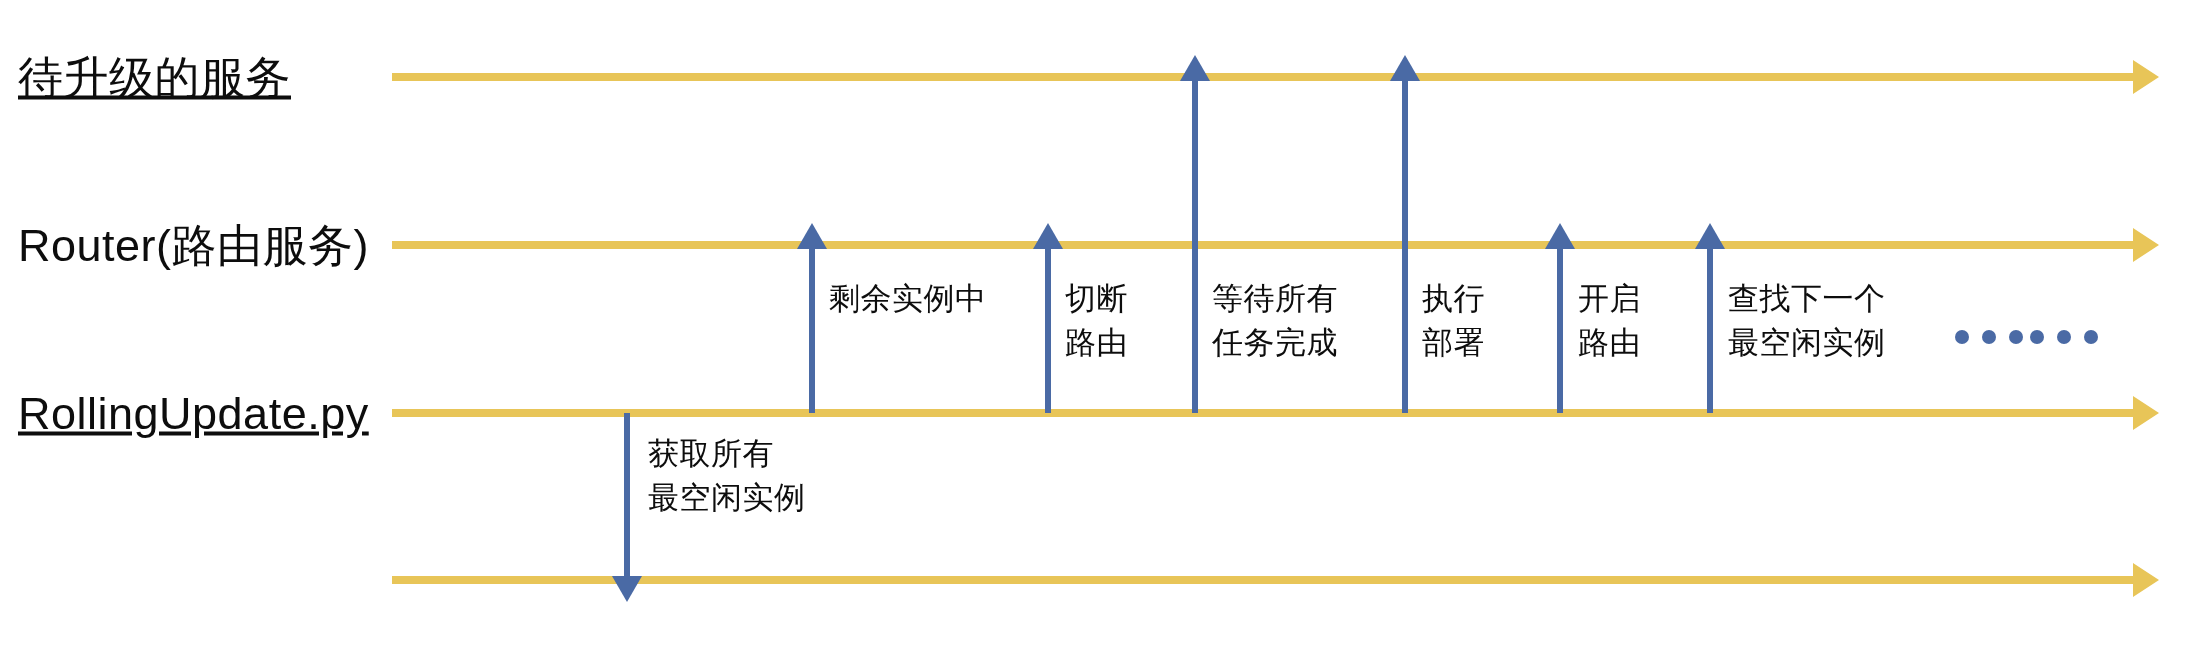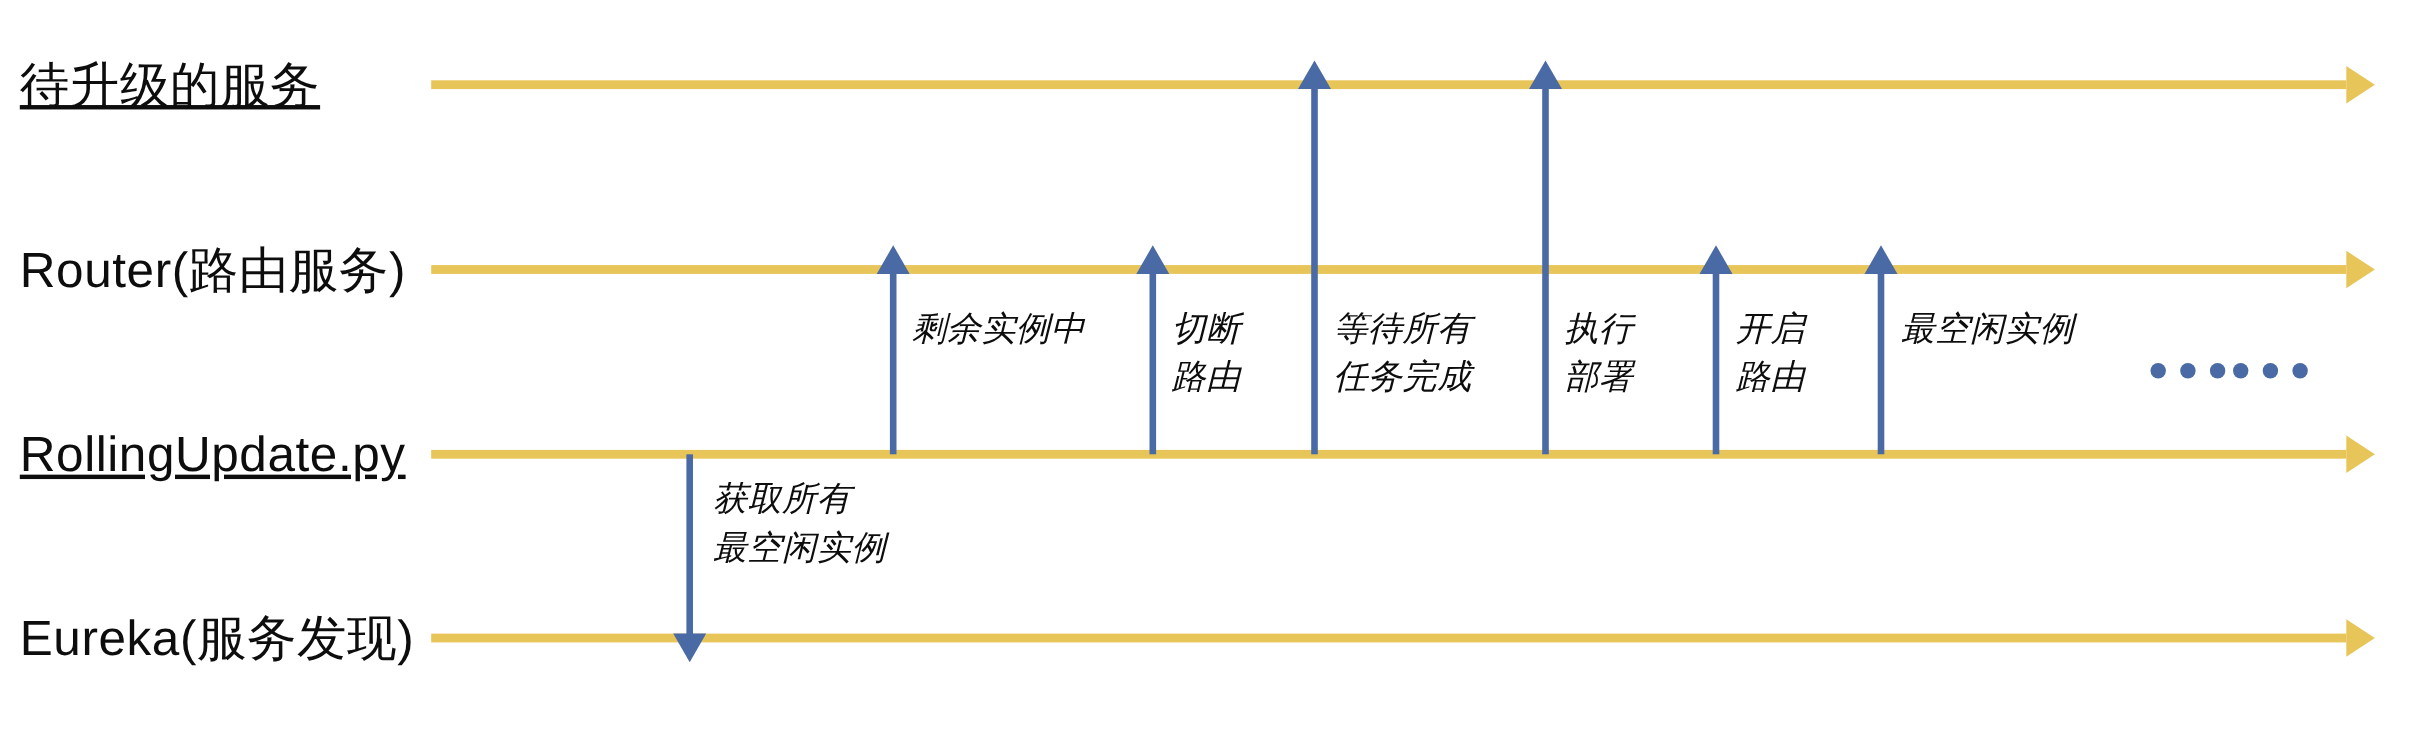--- a/index.html
+++ b/index.html
@@ -77,21 +77,20 @@
   .msg-label {
     position: absolute;
     color: #0d0d0d;
     font-size: 31px;
     line-height: 1.42;
     white-space: nowrap;
     letter-spacing: 0.5px;
   }
   .msg-label span {
     display: block;
-    font-style: italic;
   }
   .ellipsis {
     position: absolute;
     display: flex;
     gap: 13px;
     align-items: center;
   }
   .ellipsis i {
     display: block;
     width: 14px;
@@ -101,21 +100,20 @@
   }
 </style>
 </head>
 <body>
 
 <div id="canvas">
 
   <div class="lifeline-label" style="left:18px; top:77px;text-decoration:underline;">待升级的服务</div>
   <div class="lifeline-label" style="left:18px; top:245px;">Router(路由服务)</div>
   <div class="lifeline-label" style="left:18px; top:413px;text-decoration:underline;">RollingUpdate.py</div>
-  <div class="lifeline-label" style="left:18px; top:580px;">Eureka(服务发现)</div>
 
   <div id="lifelines-layer">
       <div class="lifeline-row" style="left: 392px; width: 1741px; top: 73px; height: 8px;">
         <div class="lifeline-bar" style="background: rgb(232, 197, 88);"></div>
         <div style="position: absolute; left: 100%; top: 50%; transform: translateY(-50%); width: 0px; height: 0px; border-top: 17px solid transparent; border-bottom: 17px solid transparent; border-left: 26px solid rgb(232, 197, 88);"></div>
       </div>
       <div class="lifeline-row" style="left: 392px; width: 1741px; top: 241px; height: 8px;">
         <div class="lifeline-bar" style="background: rgb(232, 197, 88);"></div>
         <div style="position: absolute; left: 100%; top: 50%; transform: translateY(-50%); width: 0px; height: 0px; border-top: 17px solid transparent; border-bottom: 17px solid transparent; border-left: 26px solid rgb(232, 197, 88);"></div>
       </div>
@@ -175,20 +173,21 @@
       </div>
       <div class="msg-label" style="left: 1578px; top: 277px; color: rgb(13, 13, 13); text-align: right;">
         <span>开启</span>
         <span>路由</span>
       </div>
       <div class="msg-line" style="left: 1707px; top: 245px; height: 168px;">
         <div class="msg-stem" style="background: rgb(74, 106, 165);"></div>
         <div class="msg-head-up" style="border-bottom-color: rgb(74, 106, 165); top: 4px;"></div>
       </div>
       <div class="msg-label" style="left: 1728px; top: 277px; color: rgb(13, 13, 13);">
+        <span>查找下一个</span>
         <span>最空闲实例</span>
       </div>
     </div>
 
   <div id="ellipses-layer">
       <div class="ellipsis" style="left: 1955px; top: 330px;">
         <i style="background: rgb(74, 106, 165);"></i>
         <i style="background: rgb(74, 106, 165);"></i>
         <i style="background: rgb(74, 106, 165);"></i>
       </div>

